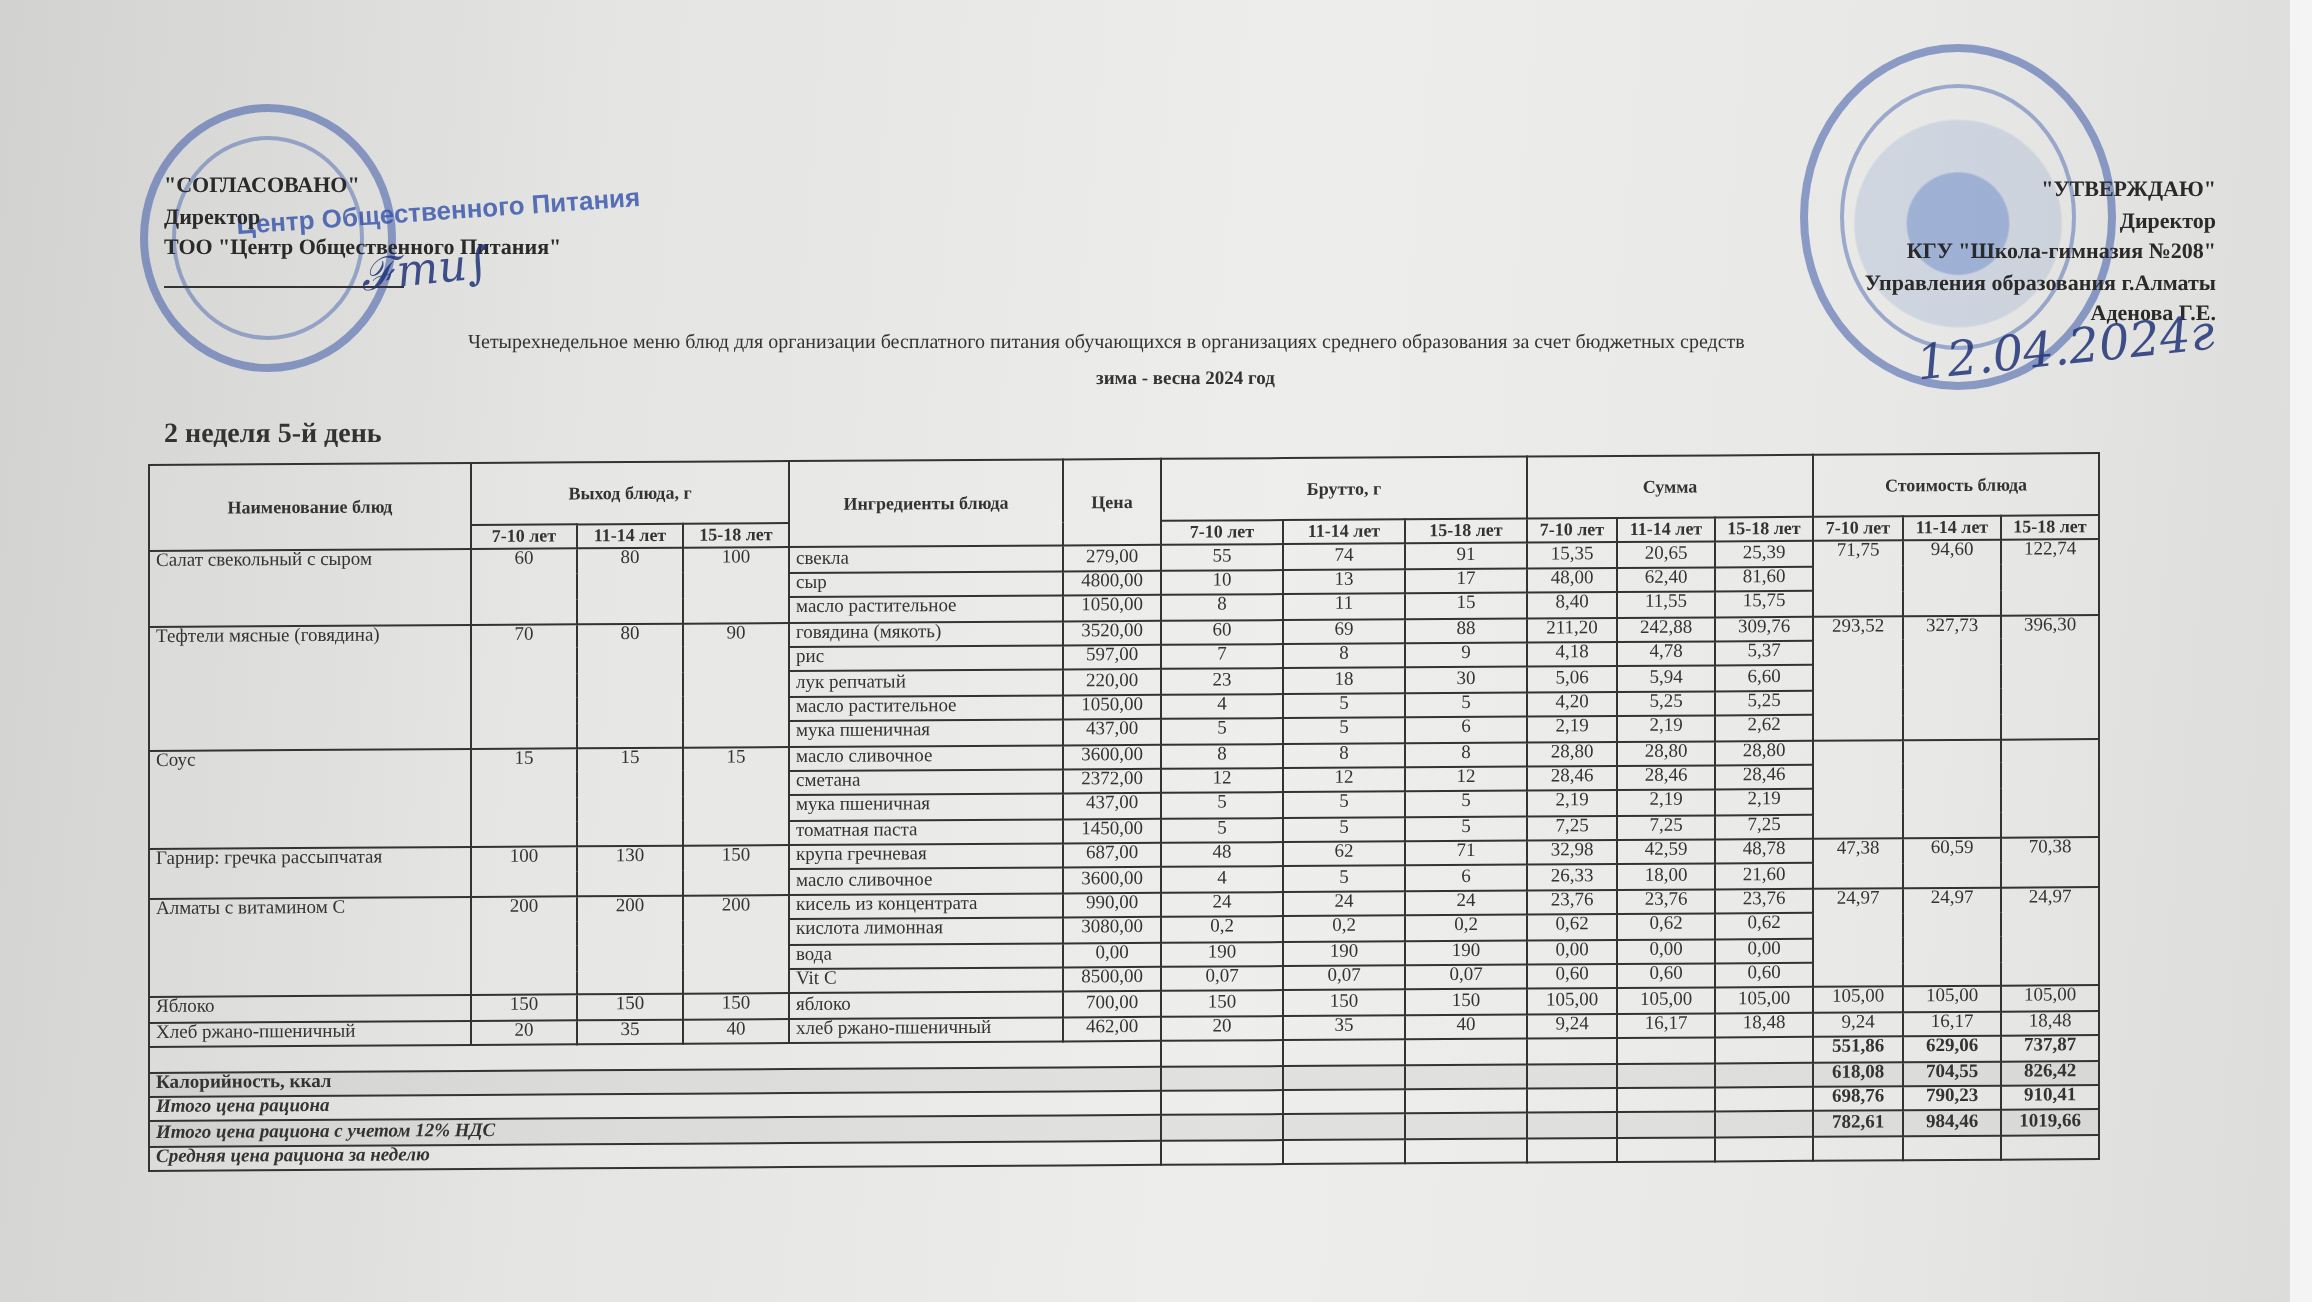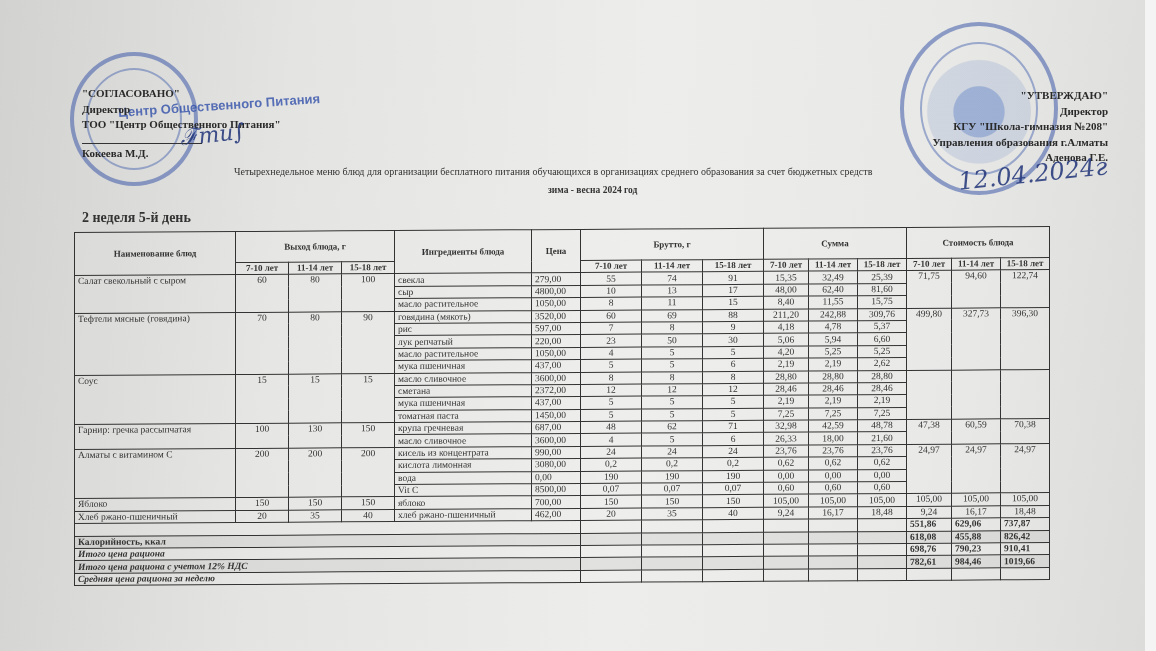--- a/index.html
+++ b/index.html
@@ -32,42 +32,41 @@
   table.menu {
     position:absolute; left:74px; top:232px; border-collapse:collapse;
     font-family:"Liberation Serif", serif; font-size:9.5px; color:#333;
     transform: skewY(-0.35deg); transform-origin:left top;
     background: rgba(255,255,255,0.08);
   }
   table.menu td, table.menu th { border:1px solid #333; padding:0 3px; height:11.4px; line-height:11px; white-space:nowrap; }
   table.menu th { font-weight:bold; font-size:9px; }
   table.menu th.big { height:30px; }
   td.c { text-align:center; }
-  td.r { text-align:left; }
+  td.r { text-align:center; }
   td.top { vertical-align:top; }
   td.b { font-weight:bold; }
   td.i { font-weight:bold; font-style:italic; }
   tr.shade td { background: rgba(120,120,120,0.10); }
 </style>
 </head>
 <body>
 
 <div class="paper"></div>
 <div class="right-edge"></div>
 
 <div class="stamp left"></div>
 <div class="stamp-text" style="left:118px;top:98px;font-size:13px;transform:rotate(-4deg);">Центр Общественного Питания</div>
 <div class="stamp right"></div>
 
 <div class="hdr-left">
   <div>"СОГЛАСОВАНО"</div>
   <div>Директор</div>
   <div>ТОО "Центр Общественного Питания"</div>
   <div class="line"></div>
-  <div>Кокеева М.Д.</div>
 </div>
 <div class="sig" style="left:180px;top:118px;font-size:22px;transform:rotate(-6deg);">ℱmu∫</div>
 
 <div class="hdr-right">
   <div>"УТВЕРЖДАЮ"</div>
   <div>Директор</div>
   <div>КГУ "Школа-гимназия №208"</div>
   <div class="light">Управления образования г.Алматы</div>
   <div>Аденова Г.Е.</div>
 </div>
@@ -108,21 +107,21 @@
         <td class="top" rowspan="3">Салат свекольный с сыром</td>
         <td class="c top" rowspan="3">60</td>
         <td class="c top" rowspan="3">80</td>
         <td class="c top" rowspan="3">100</td>
         <td>свекла</td>
         <td class="r">279,00</td>
         <td class="c">55</td>
         <td class="c">74</td>
         <td class="c">91</td>
         <td class="c">15,35</td>
-        <td class="c">32,49</td>
+        <td class="c">20,65</td>
         <td class="c">25,39</td>
         <td class="c top" rowspan="3">71,75</td>
         <td class="c top" rowspan="3">94,60</td>
         <td class="c top" rowspan="3">122,74</td>
       </tr>
       <tr>
         <td>сыр</td>
         <td class="r">4800,00</td>
         <td class="c">10</td>
         <td class="c">13</td>
@@ -147,39 +146,39 @@
         <td class="c top" rowspan="5">80</td>
         <td class="c top" rowspan="5">90</td>
         <td>говядина (мякоть)</td>
         <td class="r">3520,00</td>
         <td class="c">60</td>
         <td class="c">69</td>
         <td class="c">88</td>
         <td class="c">211,20</td>
         <td class="c">242,88</td>
         <td class="c">309,76</td>
-        <td class="c top" rowspan="5">499,80</td>
+        <td class="c top" rowspan="5">293,52</td>
         <td class="c top" rowspan="5">327,73</td>
         <td class="c top" rowspan="5">396,30</td>
       </tr>
       <tr>
         <td>рис</td>
         <td class="r">597,00</td>
         <td class="c">7</td>
         <td class="c">8</td>
         <td class="c">9</td>
         <td class="c">4,18</td>
         <td class="c">4,78</td>
         <td class="c">5,37</td>
       </tr>
       <tr>
         <td>лук репчатый</td>
         <td class="r">220,00</td>
         <td class="c">23</td>
-        <td class="c">50</td>
+        <td class="c">18</td>
         <td class="c">30</td>
         <td class="c">5,06</td>
         <td class="c">5,94</td>
         <td class="c">6,60</td>
       </tr>
       <tr>
         <td>масло растительное</td>
         <td class="r">1050,00</td>
         <td class="c">4</td>
         <td class="c">5</td>
@@ -369,21 +368,21 @@
       </tr>
       <tr class="shade">
         <td class="b" colspan="6">Калорийность, ккал</td>
         <td></td>
         <td></td>
         <td></td>
         <td></td>
         <td></td>
         <td></td>
         <td class="r b">618,08</td>
-        <td class="r b">455,88</td>
+        <td class="r b">704,55</td>
         <td class="r b">826,42</td>
       </tr>
       <tr>
         <td class="i" colspan="6">Итого цена рациона</td>
         <td></td>
         <td></td>
         <td></td>
         <td></td>
         <td></td>
         <td></td>

